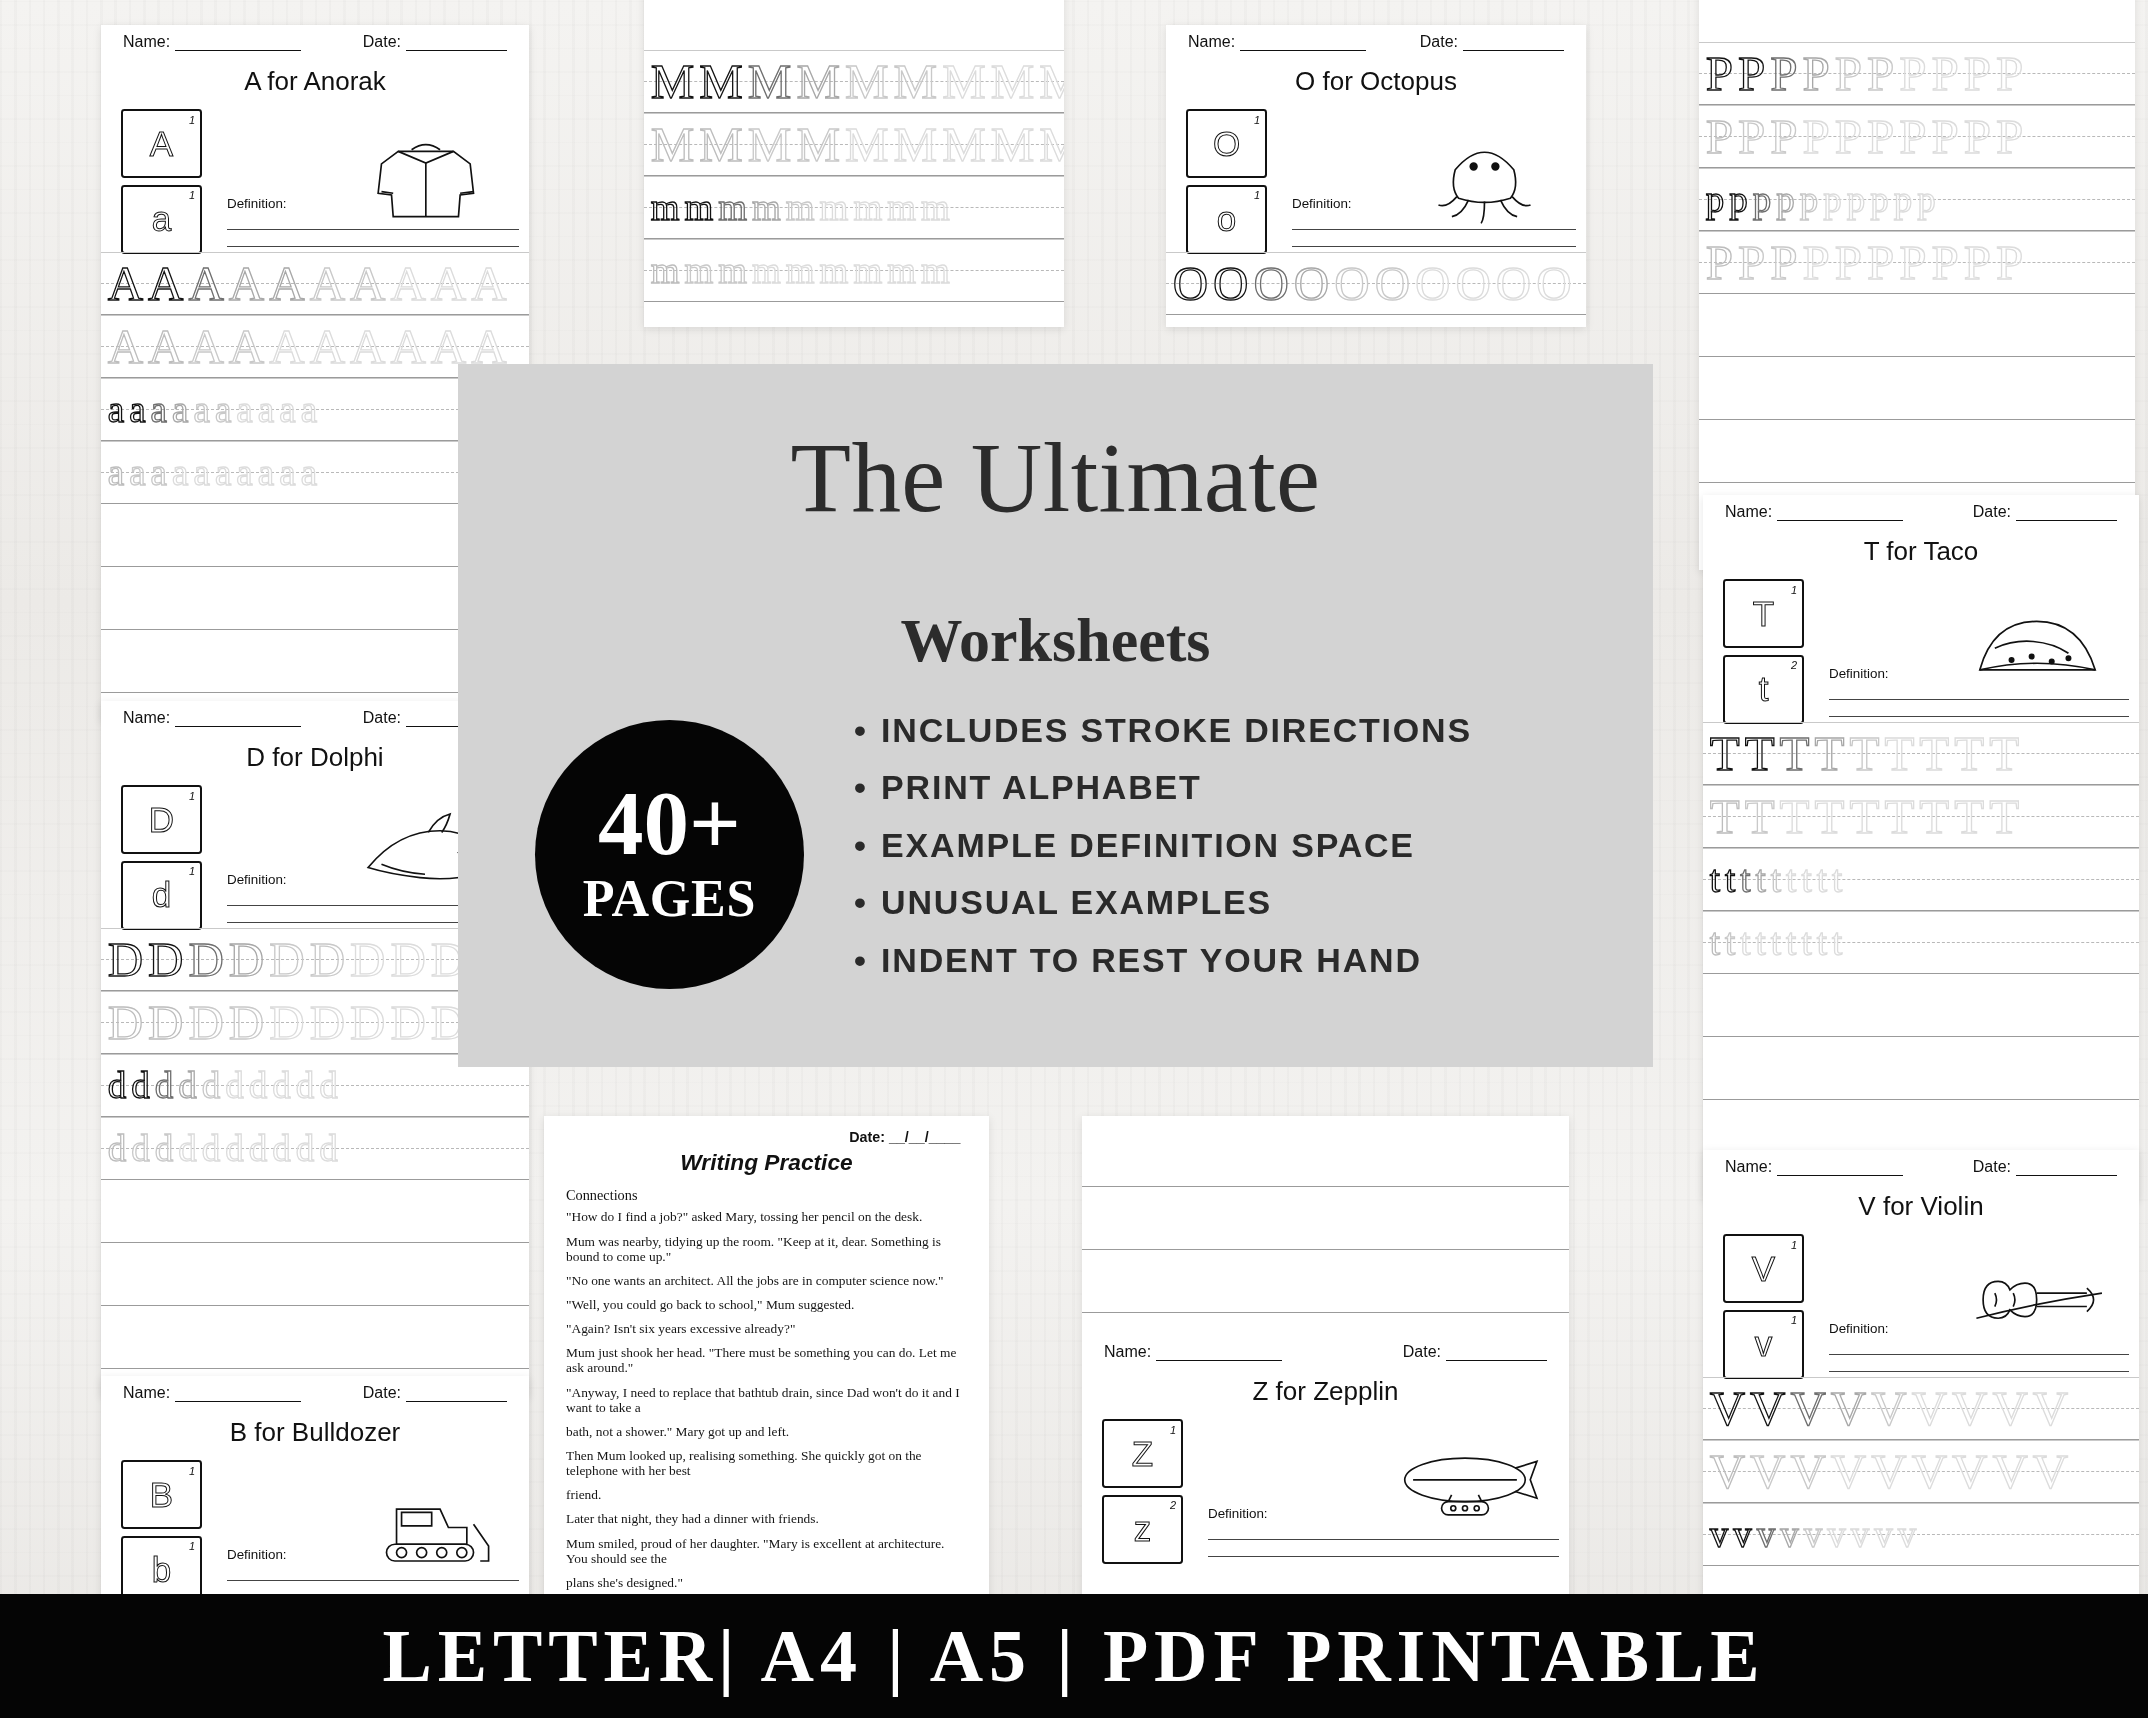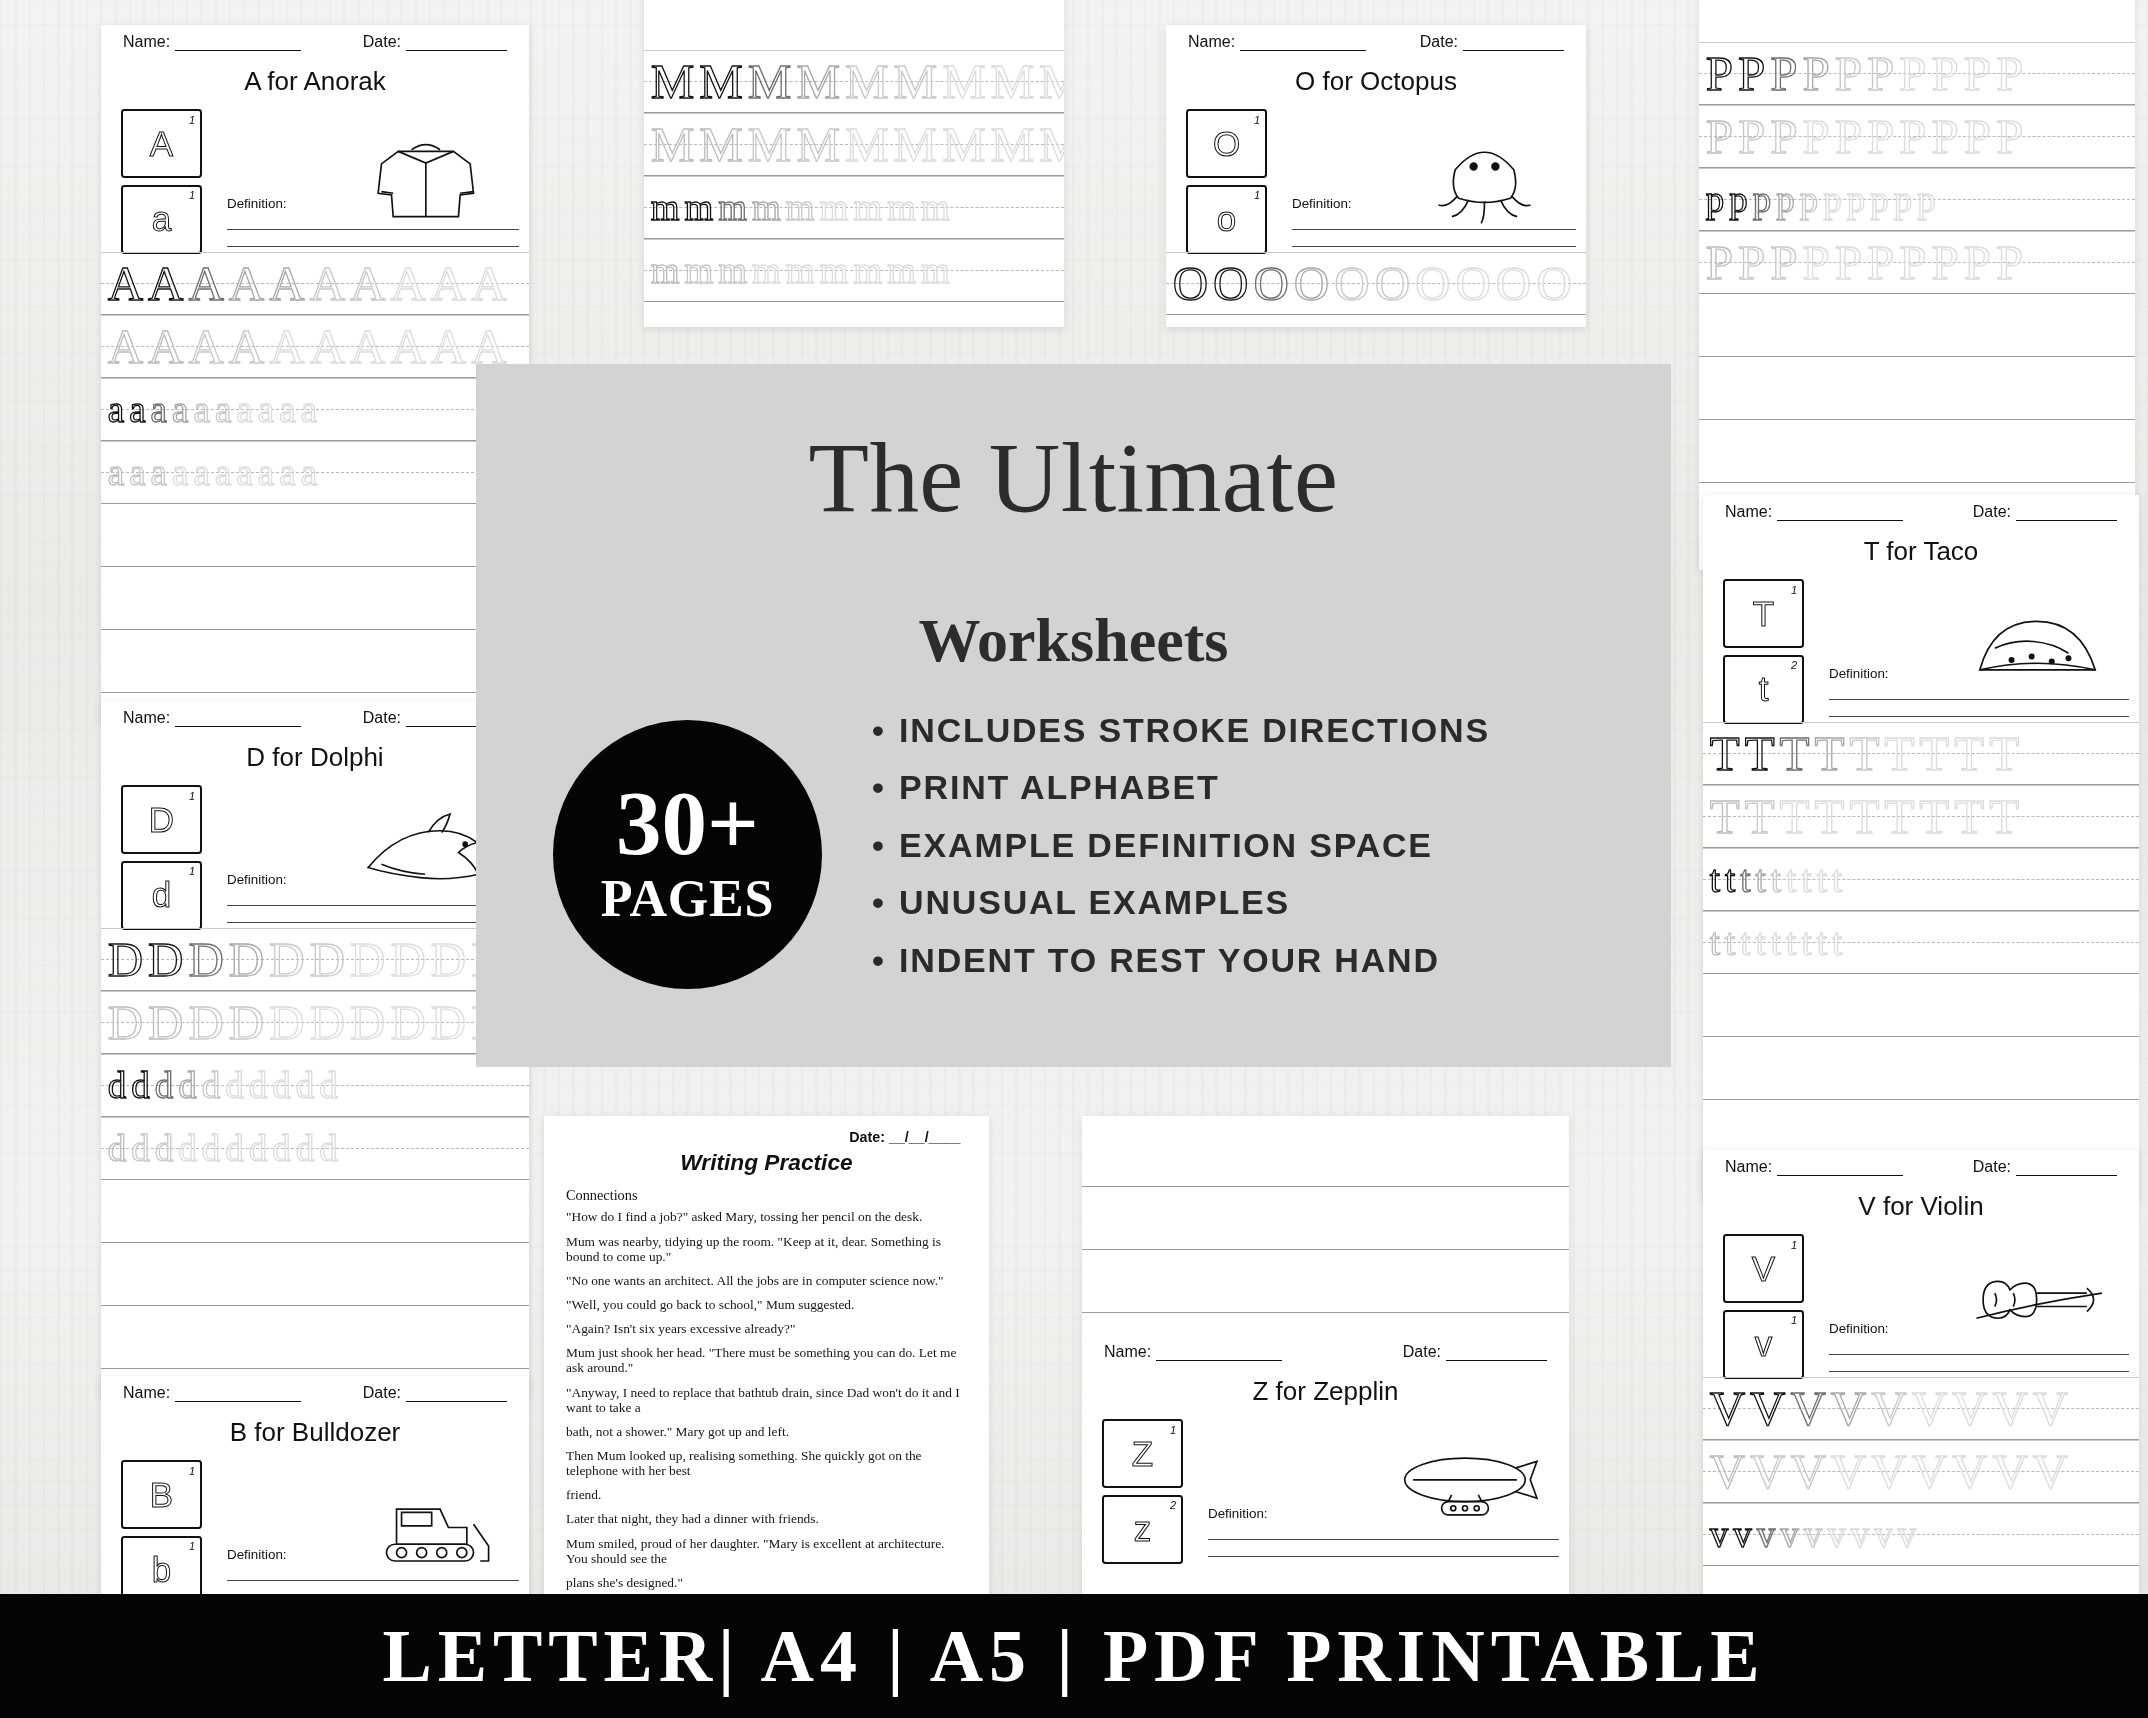--- a/index.html
+++ b/index.html
@@ -161,21 +161,21 @@
   .g.f2 { -webkit-text-stroke-color: #6f6f6f; }
   .g.f3 { -webkit-text-stroke-color: #a8a8a8; }
   .g.f4 { -webkit-text-stroke-color: #c9c9c9; }
   .g.f5 { -webkit-text-stroke-color: #dcdcdc; }
   .g.dash { -webkit-text-stroke-color: #bdbdbd; }
   .blankrow { height: 62px; border-bottom: 1.2px solid #9b9b9b; }
 
   
   .promo {
     position: absolute;
-    left: 476px;
+    left: 458px;
     top: 364px;
     width: 1195px;
     height: 703px;
     background: #d3d3d3;
     z-index: 40;
   }
   .promo h1 {
     margin: 57px 0 0 0;
     text-align: center;
     font-family: "Liberation Serif", serif;
@@ -1036,21 +1036,21 @@
 </div>
 
 <div class="promo">
   <h1>The Ultimate</h1>
   <h2>
     <br>
     <span>Worksheets</span>
   </h2>
   <div class="promo-body">
     <div class="badge">
-      <div class="num">30+</div>
+      <div class="num">40+</div>
       <div class="word">PAGES</div>
     </div>
     <ul class="bullets">
       <li>INCLUDES STROKE DIRECTIONS</li>
       <li>PRINT ALPHABET</li>
       <li>EXAMPLE DEFINITION SPACE</li>
       <li>UNUSUAL EXAMPLES</li>
       <li>INDENT TO REST YOUR HAND</li>
     </ul>
   </div>

